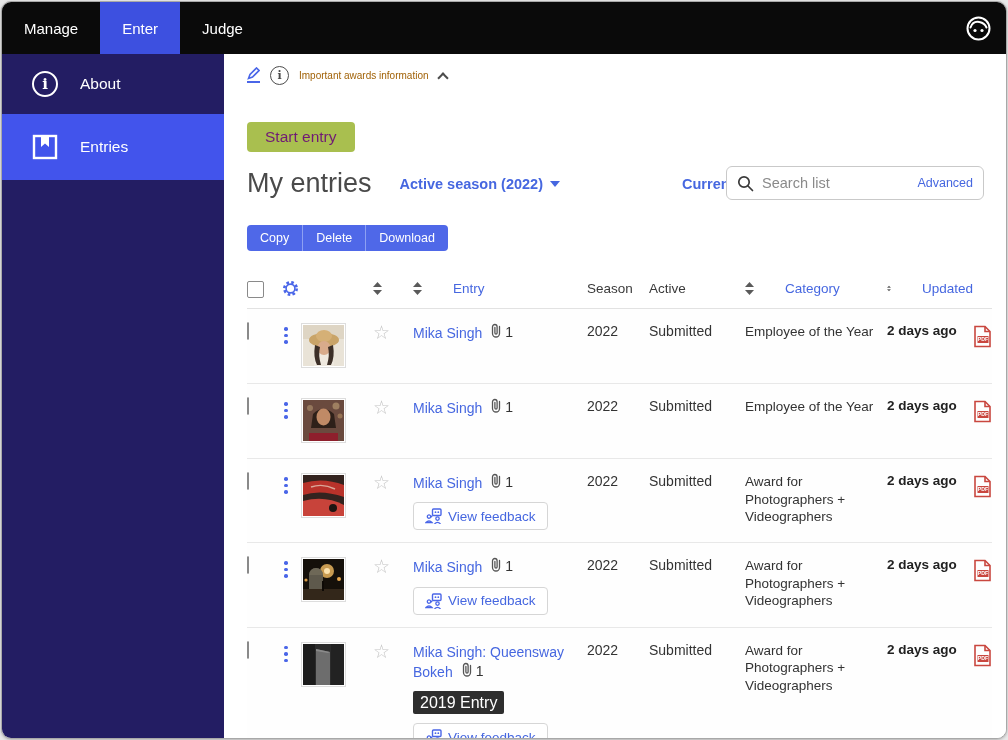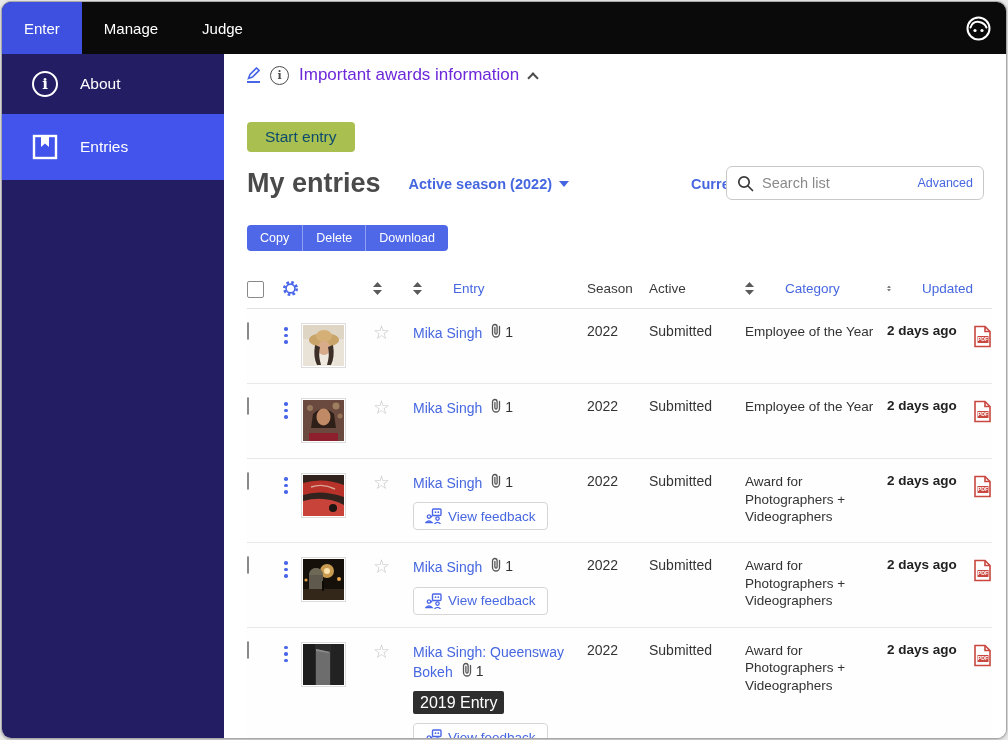--- a/index.html
+++ b/index.html
@@ -32,29 +32,29 @@
 
   
   .main { position:absolute; top:52px; left:222px; right:0; bottom:0; background:#fff;
           padding:0 14px 0 23px; overflow:hidden; }
 
   .banner { display:flex; align-items:center; gap:10px; height:42px; }
   .edit-icon { border-bottom:2px solid #4a66e8; padding-bottom:1px; line-height:0; cursor:pointer; }
   .info-circle-sm { display:inline-flex; align-items:center; justify-content:center;
                     width:19px; height:19px; border:1.6px solid #4c4c4c; border-radius:50%;
                     font-family:"DejaVu Serif",serif; font-weight:bold; font-size:11px; color:#4c4c4c; }
-  .banner-title { font-size:17px; color:#6d28d9; }
+  .banner-title { font-size:10px; color:#a16207; }
   .chev-up { display:inline-block; width:8px; height:8px; border-right:2px solid #4c4c4c;
              border-bottom:2px solid #4c4c4c; transform:rotate(-135deg); margin-top:5px; cursor:pointer; }
 
-  .start-btn { margin-top:26px; display:inline-block; background:#a9bf4f; color:#0c4a6e;
+  .start-btn { margin-top:26px; display:inline-block; background:#a9bf4f; color:#701a75;
                font-size:15.5px; padding:6px 18px; border:none; border-radius:4px; cursor:pointer; }
 
   .heading-row { margin-top:16px; display:flex; align-items:center; position:relative; }
-  .page-title { font-size:27px; color:#4a4a4a; font-weight:bold; }
+  .page-title { font-size:27px; color:#4a4a4a; font-weight:normal; }
   .filter-link { color:#4667e0; font-size:14.5px; font-weight:bold; margin-left:28px;
                  display:inline-flex; align-items:center; gap:7px; cursor:pointer; }
   .filter-link.second { margin-left:122px; }
   .tri-down { width:0; height:0; border-left:5px solid transparent; border-right:5px solid transparent;
               border-top:6px solid #4667e0; display:inline-block; }
   .search-box { position:absolute; right:8px; top:-2px; width:258px; height:34px;
                 border:1px solid #c9c9c9; border-radius:6px; background:#fff;
                 display:flex; align-items:center; padding:0 10px; gap:8px; }
   .search-input { border:none; outline:none; flex:1; font-size:14.5px; color:#4c1d95; min-width:0;
                   font-family:"Liberation Sans",sans-serif; }
@@ -92,22 +92,22 @@
   .updated { font-size:13.5px; color:#222;font-weight:bold; }
   .pdf-cell { padding-top:16px; }
 </style>
 </head>
 <body>
 
 <div class="window">
 
   <header class="topbar">
     <nav class="topnav">
+      <div class="nav-item">Manage</div>
       <div class="nav-item active">Enter</div>
-      <div class="nav-item">Manage</div>
       <div class="nav-item">Judge</div>
     </nav>
     <div class="avatar-wrap">
       <svg width="27" height="27" viewBox="0 0 27 27">
         <circle cx="13.5" cy="13.5" r="11" fill="none" stroke="#fff" stroke-width="2"></circle>
         <path d="M5.5 12.5 Q8 5.5 14.5 7 Q19.5 8 21.5 12.5" fill="none" stroke="#fff" stroke-width="2" stroke-linecap="round"></path>
         <circle cx="10" cy="15.5" r="1.6" fill="#fff"></circle>
         <circle cx="17" cy="15.5" r="1.6" fill="#fff"></circle>
       </svg>
     </div>

